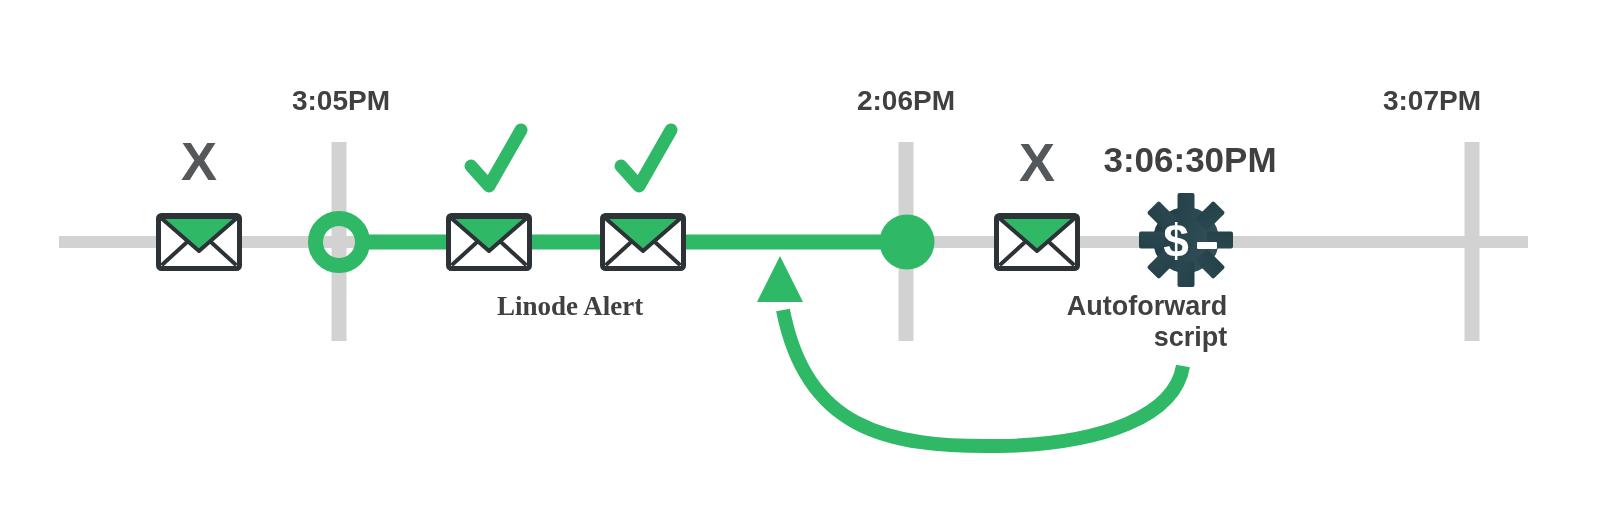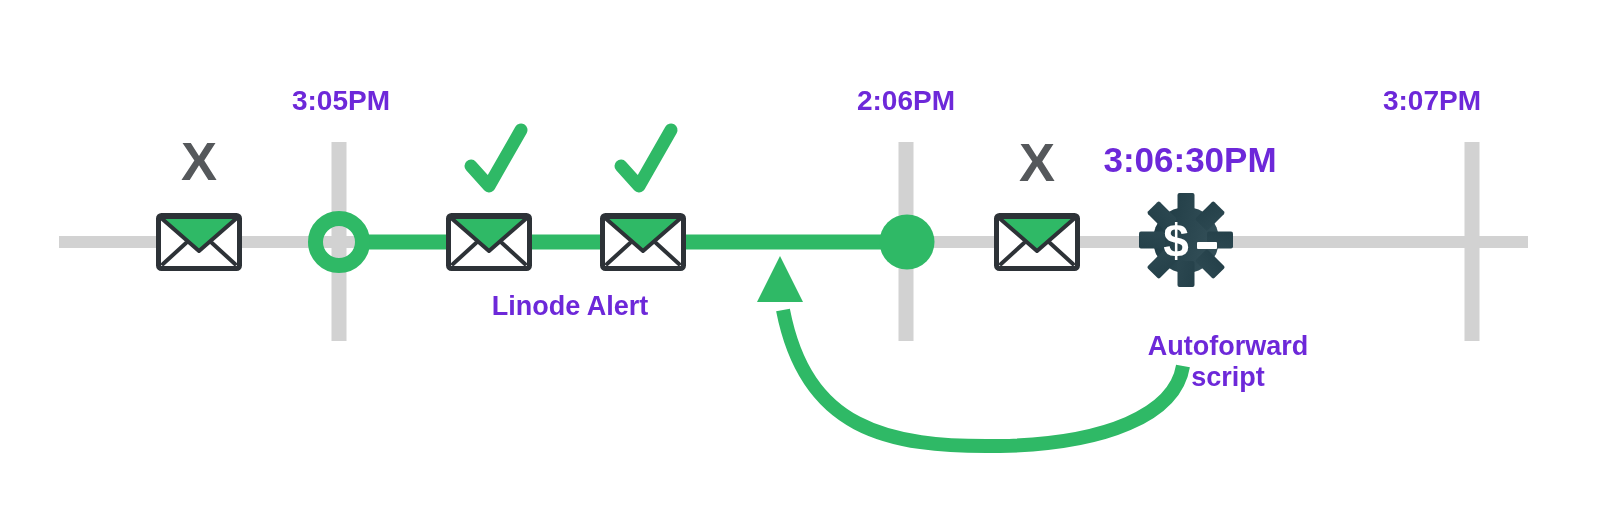--- a/index.html
+++ b/index.html
@@ -7,24 +7,24 @@
     position:relative;
     width:1600px;height:512px;
     background:#ffffff;
     font-family:"Liberation Sans","DejaVu Sans",sans-serif;
     overflow:hidden;
   }
   #stage svg{position:absolute;left:0;top:0;}
   .lbl{
     position:absolute;
     transform:translateX(-50%);
-    color:#6d28d9;
+    color:#404040;
     font-weight:bold;
     white-space:nowrap;
-    text-align:center;
+    text-align:right;
   }
   .time-lbl{font-size:28px;line-height:28px;top:87px;}
   .script-time-lbl{font-size:35px;line-height:27px;top:146px;}
   .caption-lbl{font-size:27px;line-height:31px;top:291px;}
   .x-mark{
     position:absolute;
     transform:translateX(-50%);
     color:#55585b;
     font-weight:bold;
     font-size:54px;line-height:54px;
@@ -106,22 +106,22 @@
 
   <div class="x-mark" style="left:199px;top:134px;">X</div>
   <div class="x-mark" style="left:1037px;top:135px;">X</div>
 
   <div class="lbl time-lbl" style="left:341px;">3:05PM</div>
   <div class="lbl time-lbl" style="left:906px;">2:06PM</div>
   <div class="lbl time-lbl" style="left:1432px;">3:07PM</div>
 
   <div class="lbl script-time-lbl" style="left:1190px;">3:06:30PM</div>
 
-  <div class="lbl caption-lbl" style="left:570px;">
+  <div class="lbl caption-lbl" style="left:570px;font-family:Liberation Serif, serif;">
     <span style="display:block">Linode Alert</span>
   </div>
 
-  <div class="lbl caption-lbl" style="left:1228px;margin-top:40px;">
+  <div class="lbl caption-lbl" style="left:1147px;">
     <span style="display:block">Autoforward</span>
     <span style="display:block">script</span>
   </div>
 
 </div>
 
 </body></html>

